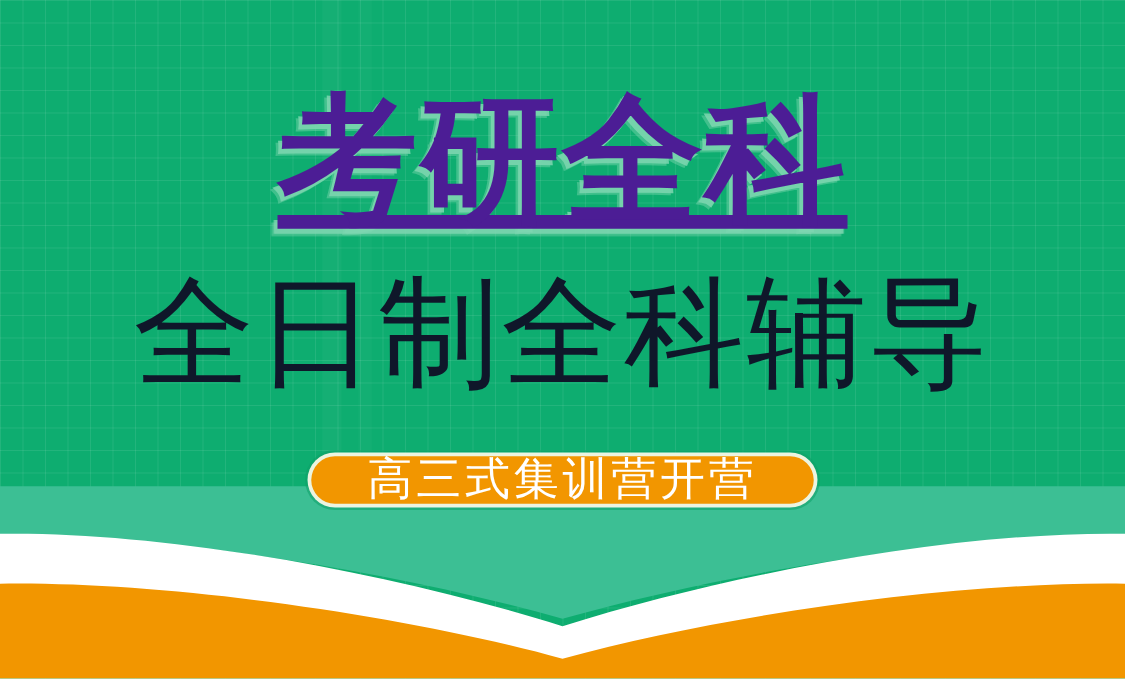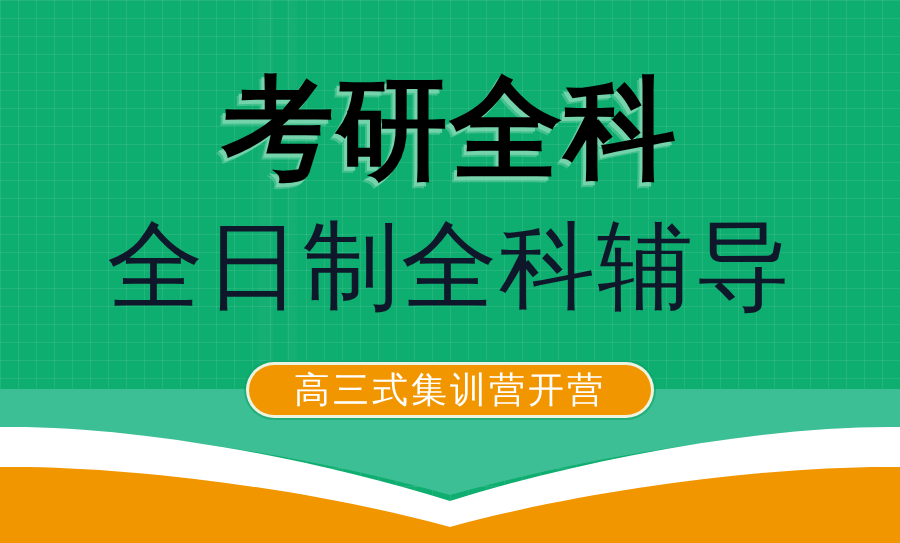--- a/index.html
+++ b/index.html
@@ -64,30 +64,31 @@
     inset: 0;
     z-index: 6;
   }
 
   .headline-main {
     position: absolute;
     left: 0;
     right: 0;
     top: 72px;
     text-align: center;
-    color: #000000;
+    color: #4c1d95;
     font-size: 112px;
     line-height: 1;
     font-weight: 700;
     letter-spacing: 2px;
     white-space: nowrap;
     text-shadow:
       -3px 4px 0 rgba(126, 214, 176, 0.85),
       -5px 6px 0 rgba(126, 214, 176, 0.45);
     font-family: "DejaVu Sans", "Liberation Sans", sans-serif;
+    text-decoration: underline;
   }
 
   .headline-sub {
     position: absolute;
     left: 0;
     right: 0;
     top: 218px;
     text-align: center;
     color: #0f172a;
     font-size: 96px;
@@ -102,21 +103,21 @@
   .cta-wrap {
     position: absolute;
     left: 50%;
     top: 362px;
     transform: translateX(-50%);
     z-index: 7;
   }
   .cta-pill {
     box-sizing: border-box;
     width: 408px;
-    height: 56px;
+    height: 44px;
     border-radius: 29px;
     background: #F29600;
     border: 3px solid rgba(236, 252, 243, 0.92);
     box-shadow: 0 0 0 2px rgba(13, 160, 104, 0.55);
     display: flex;
     align-items: center;
     justify-content: center;
     color: #ffffff;
     font-size: 36px;
     line-height: 1;

